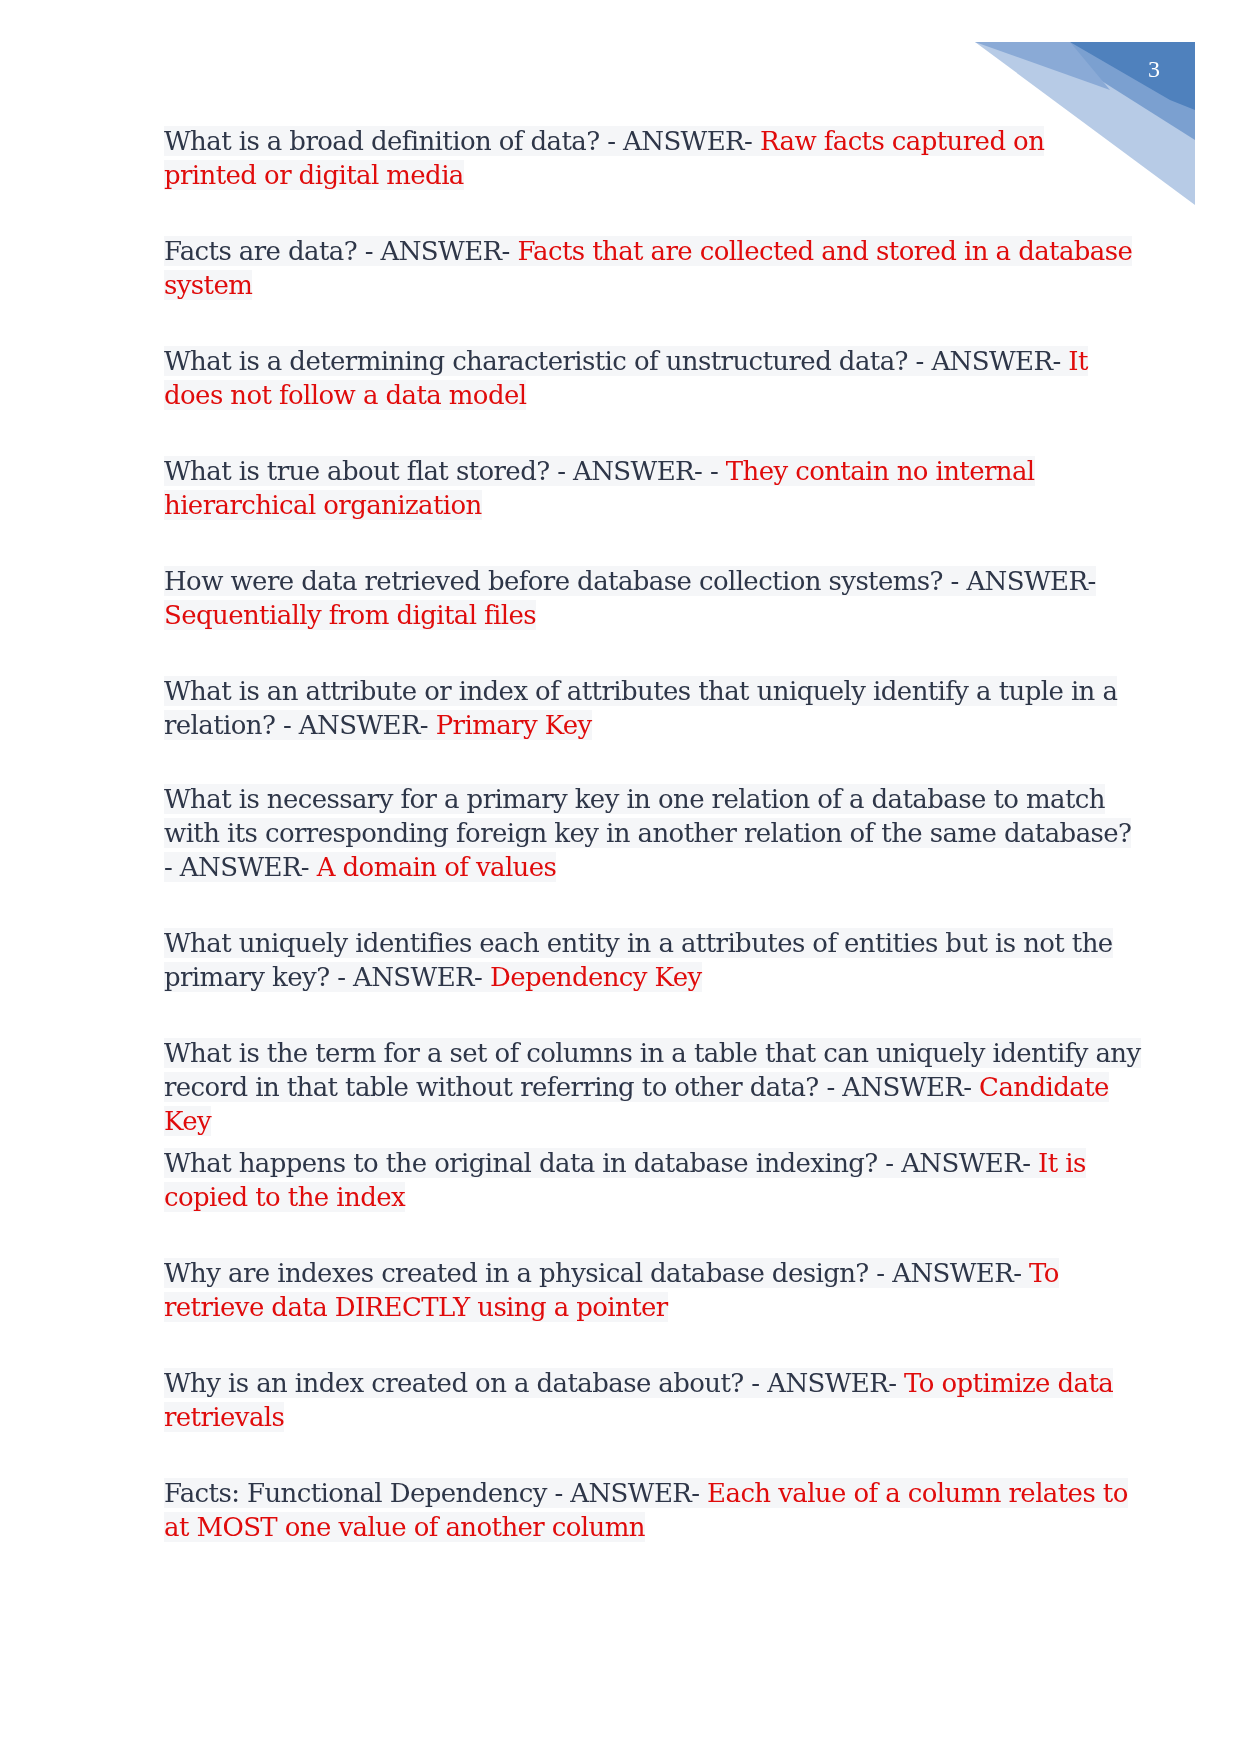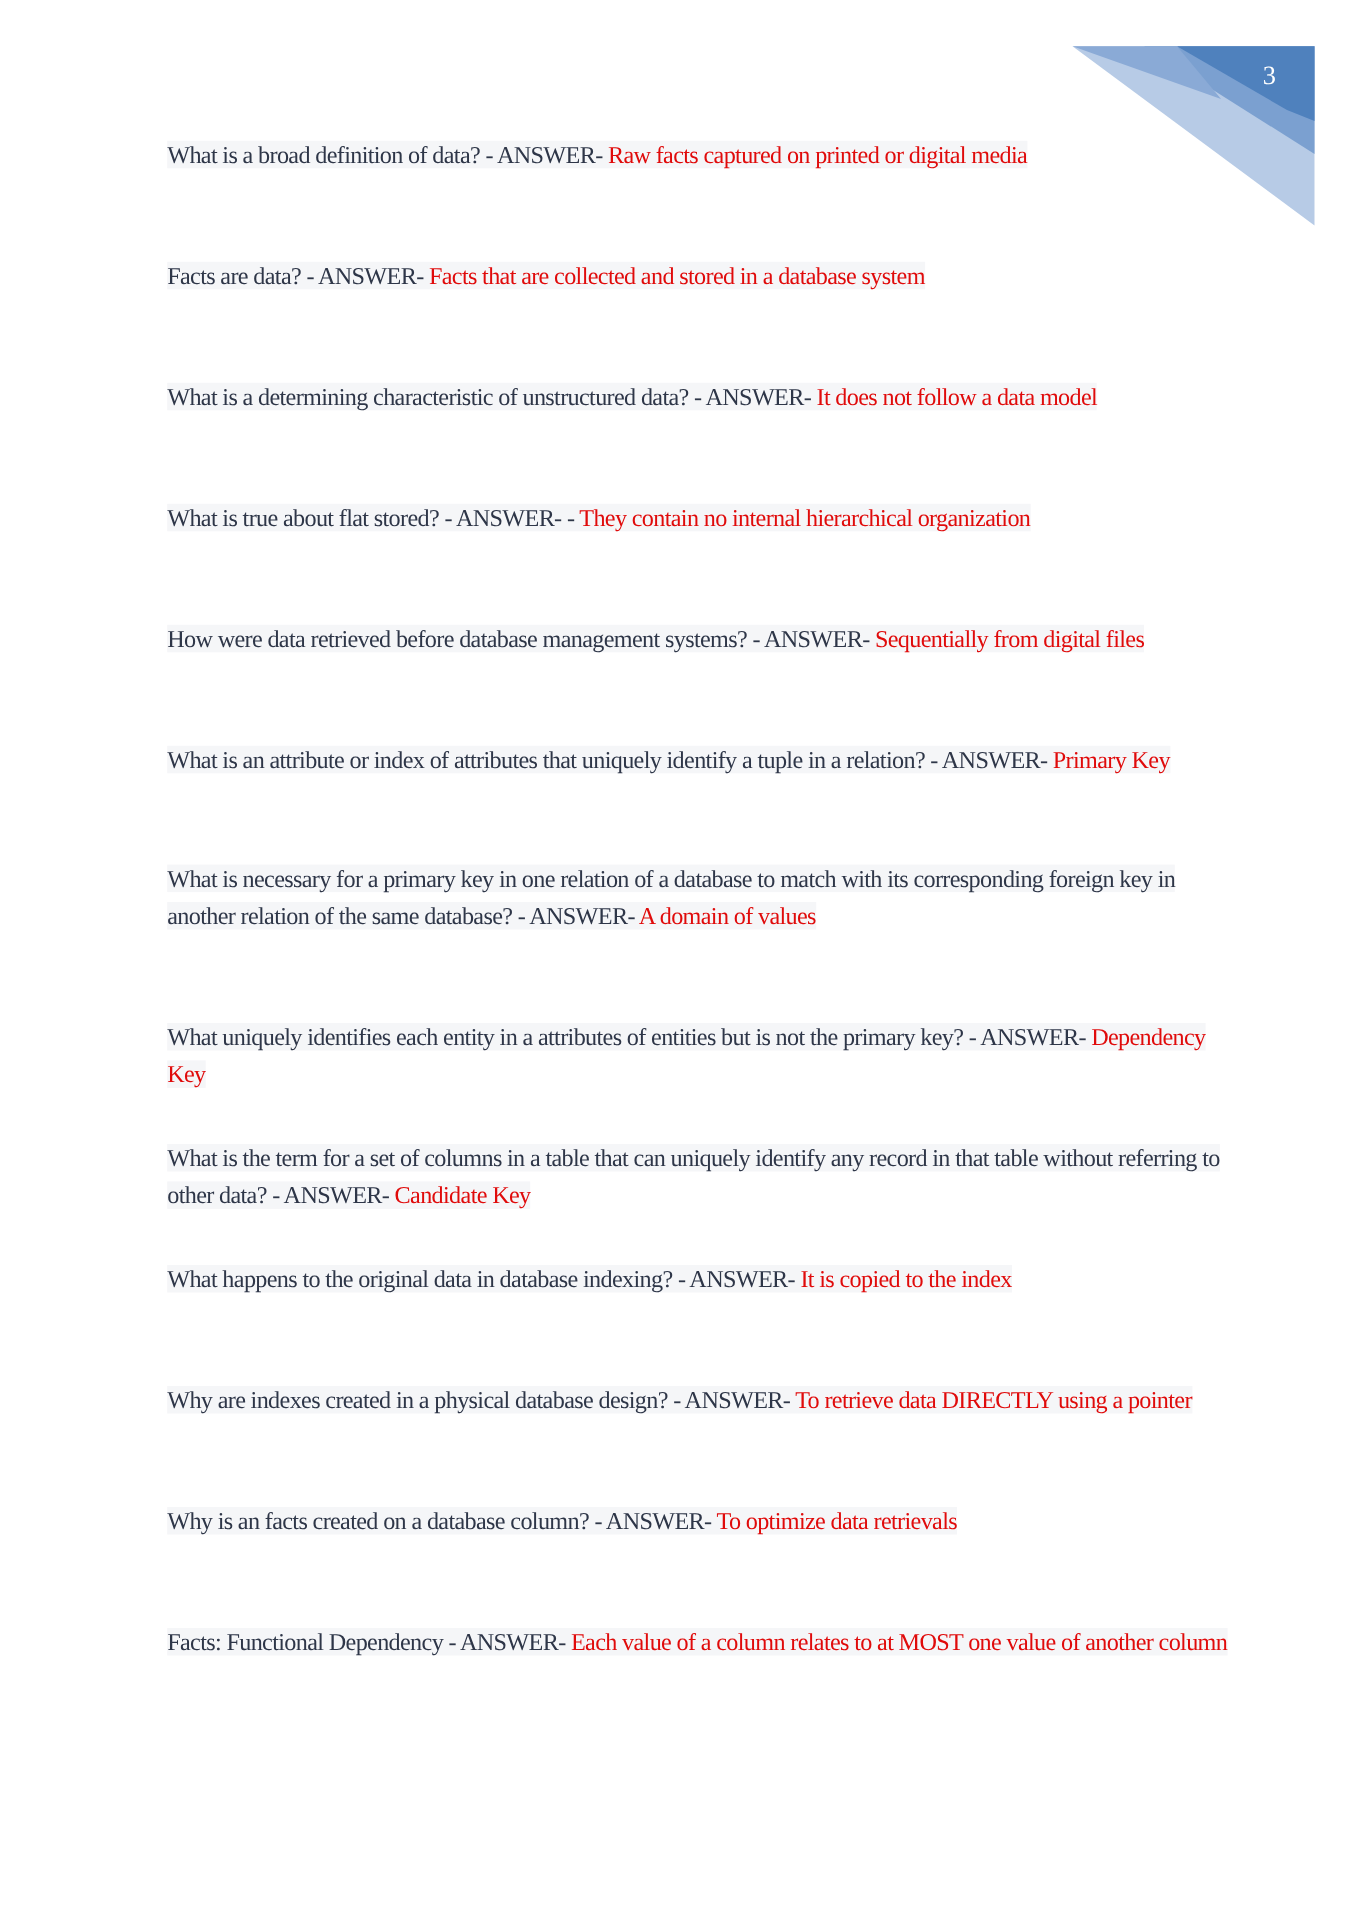--- a/index.html
+++ b/index.html
@@ -1,42 +1,42 @@
 <!DOCTYPE html>
 <html><head>
 <meta charset="utf-8">
 <style>
   html, body { margin: 0; padding: 0; background: #ffffff; }
   body { width: 1242px; height: 1756px; position: relative; overflow: hidden;
          font-family: "DejaVu Serif", "Liberation Serif", serif; }
   .corner { position: absolute; left: 0; top: 0; width: 1242px; height: 220px; }
   .page-num { position: absolute; left: 1148px; top: 56px; font-size: 24px; color: #ffffff;
               font-family: "Liberation Serif", serif; }
-  .qa { position: absolute; left: 152px; width: 980px; font-size: 22px; line-height: 34px;
-        letter-spacing: -0.6px; color: #2e3648; font-family: Liberation Serif, serif; }
+  .qa { position: absolute; left: 164px; width: 980px; font-size: 26px; line-height: 34px;
+        letter-spacing: -0.6px; color: #2e3648; }
   .qa span.hl { background: #f5f6f8; }
   .q { color: #2e3648; }
   .a { color: #e00b0b; }
 </style>
 </head>
 <body>
 
 <svg class="corner" viewBox="0 0 1242 220" width="1242" height="220">
   <polygon points="1195,42 1195,205 975,42" fill="#b7cbe6"></polygon>
   <polygon points="1040,42 1195,42 1195,140" fill="#7ba0d0"></polygon>
   <polygon points="1070,42 1195,42 1195,110 1170,100" fill="#4f81bd"></polygon>
   <polygon points="975,42 1070,42 1110,90" fill="#8aaad6"></polygon>
 </svg>
 <div class="page-num">3</div>
 
 <div class="qa" style="top:124px"><span class="hl"><span class="q">What is a broad definition of data? - ANSWER-</span><span class="a"> Raw facts captured on printed or digital media</span></span></div>
 <div class="qa" style="top:234px"><span class="hl"><span class="q">Facts are data? - ANSWER-</span><span class="a"> Facts that are collected and stored in a database system</span></span></div>
 <div class="qa" style="top:344px"><span class="hl"><span class="q">What is a determining characteristic of unstructured data? - ANSWER-</span><span class="a"> It does not follow a data model</span></span></div>
 <div class="qa" style="top:454px"><span class="hl"><span class="q">What is true about flat stored? - ANSWER- -</span><span class="a"> They contain no internal hierarchical organization</span></span></div>
-<div class="qa" style="top:564px"><span class="hl"><span class="q">How were data retrieved before database management systems? - ANSWER-</span><span class="a"> Sequentially from digital files</span></span></div>
+<div class="qa" style="top:564px"><span class="hl"><span class="q">How were data retrieved before database collection systems? - ANSWER-</span><span class="a"> Sequentially from digital files</span></span></div>
 <div class="qa" style="top:674px"><span class="hl"><span class="q">What is an attribute or index of attributes that uniquely identify a tuple in a relation? - ANSWER-</span><span class="a"> Primary Key</span></span></div>
 <div class="qa" style="top:782px"><span class="hl"><span class="q">What is necessary for a primary key in one relation of a database to match with its corresponding foreign key in another relation of the same database? - ANSWER-</span><span class="a"> A domain of values</span></span></div>
 <div class="qa" style="top:926px"><span class="hl"><span class="q">What uniquely identifies each entity in a attributes of entities but is not the primary key? - ANSWER-</span><span class="a"> Dependency Key</span></span></div>
 <div class="qa" style="top:1036px"><span class="hl"><span class="q">What is the term for a set of columns in a table that can uniquely identify any record in that table without referring to other data? - ANSWER-</span><span class="a"> Candidate Key</span></span></div>
 <div class="qa" style="top:1146px"><span class="hl"><span class="q">What happens to the original data in database indexing? - ANSWER-</span><span class="a"> It is copied to the index</span></span></div>
 <div class="qa" style="top:1256px"><span class="hl"><span class="q">Why are indexes created in a physical database design? - ANSWER-</span><span class="a"> To retrieve data DIRECTLY using a pointer</span></span></div>
-<div class="qa" style="top:1366px"><span class="hl"><span class="q">Why is an facts created on a database column? - ANSWER-</span><span class="a"> To optimize data retrievals</span></span></div>
+<div class="qa" style="top:1366px"><span class="hl"><span class="q">Why is an index created on a database about? - ANSWER-</span><span class="a"> To optimize data retrievals</span></span></div>
 <div class="qa" style="top:1476px"><span class="hl"><span class="q">Facts: Functional Dependency - ANSWER-</span><span class="a"> Each value of a column relates to at MOST one value of another column</span></span></div>
 
 </body></html>

